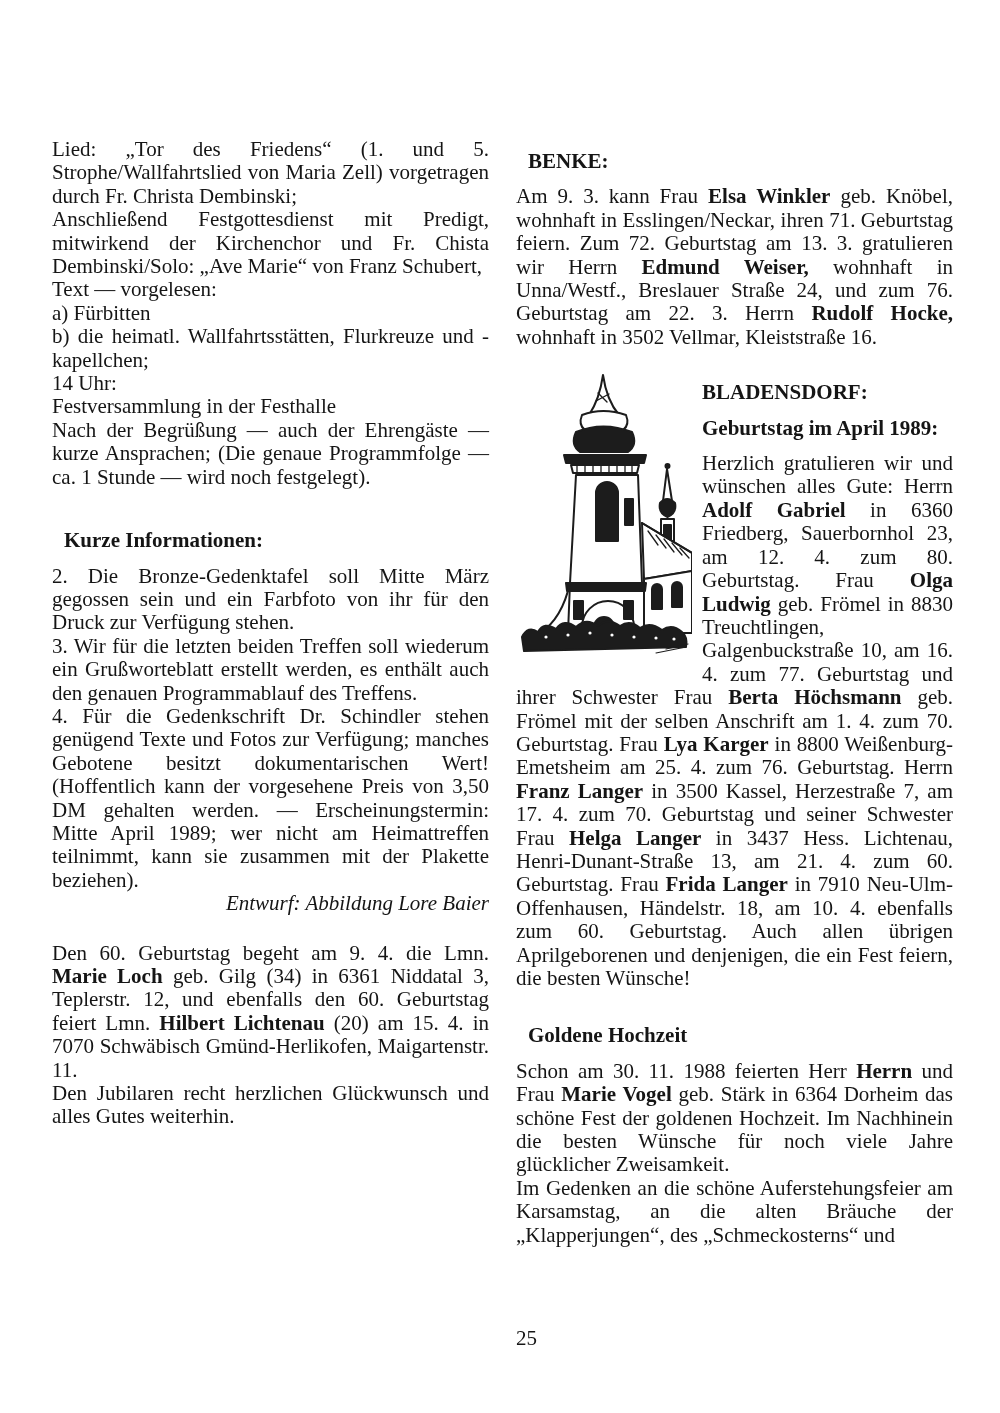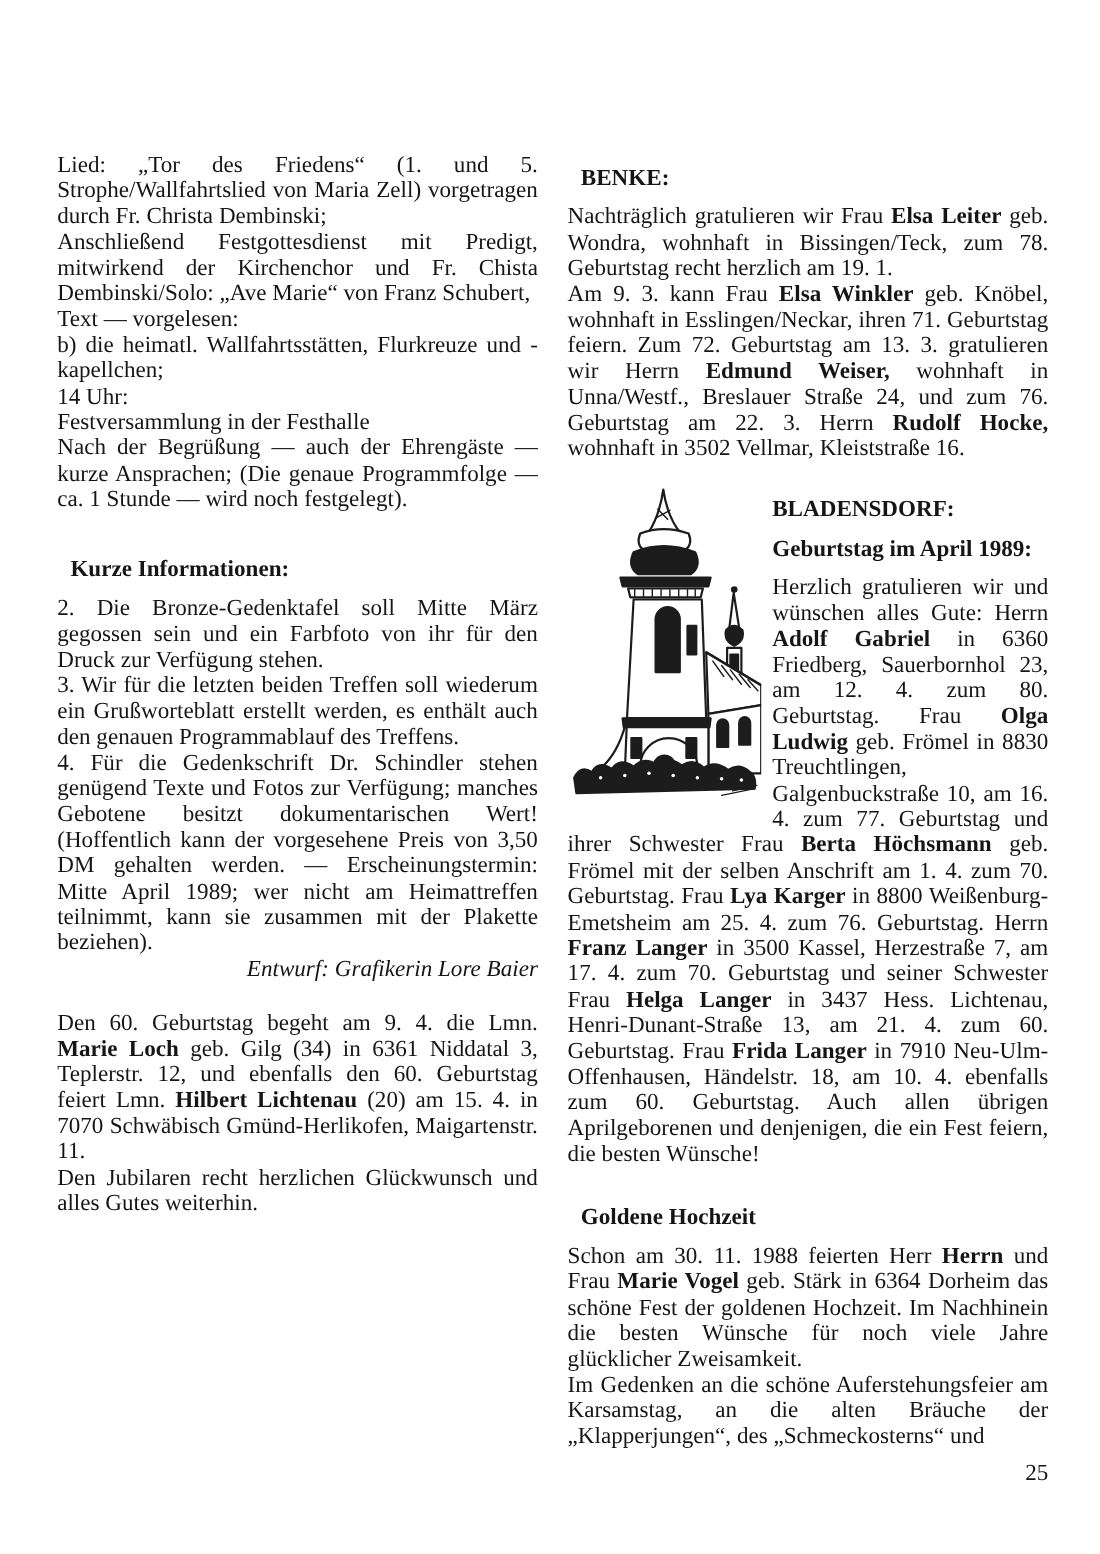--- a/index.html
+++ b/index.html
@@ -33,51 +33,51 @@
     float:left;
     width:176px;height:290px;
     margin:2px 10px 6px 0;
   }
   .fig svg{display:block;width:100%;height:100%;}
   .gapblock{clear:none;}
   .page-number{
     position:absolute;
     left:516px;top:1326px;
     width:437px;
-    text-align:right;
+    text-align:left;
     font-size:21px;
     line-height:24px;
     font-family:Liberation Serif, serif;
   }
 </style>
 </head>
 <body>
 
 <div class="page">
   <div class="col col-left" id="col-left">
       <div class="para"><span>Lied: „Tor des Friedens“ (1. und 5. Strophe/Wallfahrtslied von Maria Zell) vorgetragen durch Fr. Christa Dembinski;</span></div>
       <div class="para"><span>Anschließend Festgottesdienst mit Predigt, mitwirkend der Kirchenchor und Fr. Chista Dembinski/Solo: „Ave Marie“ von Franz Schubert,</span></div>
       <div class="para"><span>Text — vorgelesen:</span></div>
+      <div class="para"><span>a) Fürbitten</span></div>
       <div class="para"><span>b) die heimatl. Wallfahrtsstätten, Flurkreuze und -kapellchen;</span></div>
       <div class="para"><span>14 Uhr:</span></div>
       <div class="para"><span>Festversammlung in der Festhalle</span></div>
       <div class="para"><span>Nach der Begrüßung — auch der Ehrengäste — kurze Ansprachen; (Die genaue Programmfolge — ca. 1 Stunde — wird noch festgelegt).</span></div>
       <div class="gapblock" style="height: 28px;"></div>
       <div class="heading"><span>Kurze Informationen:</span></div>
       <div class="para"><span>2. Die Bronze-Gedenktafel soll Mitte März gegossen sein und ein Farbfoto von ihr für den Druck zur Verfügung stehen.</span></div>
       <div class="para"><span>3. Wir für die letzten beiden Treffen soll wiederum ein Grußworteblatt erstellt werden, es enthält auch den genauen Programmablauf des Treffens.</span></div>
       <div class="para"><span>4. Für die Gedenkschrift Dr. Schindler stehen genügend Texte und Fotos zur Verfügung; manches Gebotene besitzt dokumentarischen Wert! (Hoffentlich kann der vorgesehene Preis von 3,50 DM gehalten werden. — Erscheinungstermin: Mitte April 1989; wer nicht am Heimattreffen teilnimmt, kann sie zusammen mit der Plakette beziehen).</span></div>
-      <div class="para align-right"><i>Entwurf: Grafikerin Lore Baier</i></div>
+      <div class="para align-right"><i>Entwurf: Abbildung Lore Baier</i></div>
       <div class="gapblock" style="height: 26px;"></div>
       <div class="para"><span>Den 60. Geburtstag begeht am 9. 4. die Lmn. </span><b>Marie Loch</b><span> geb. Gilg (34) in 6361 Niddatal 3, Teplerstr. 12, und ebenfalls den 60. Geburtstag feiert Lmn. </span><b>Hilbert Lichtenau</b><span> (20) am 15. 4. in 7070 Schwäbisch Gmünd-Herlikofen, Maigartenstr. 11.</span></div>
       <div class="para"><span>Den Jubilaren recht herzlichen Glückwunsch und alles Gutes weiterhin.</span></div>
     </div>
   <div class="col col-right" id="col-right">
       <div class="heading"><span>BENKE:</span></div>
-      <div class="para"><span>Nachträglich gratulieren wir Frau </span><b>Elsa Leiter</b><span> geb. Wondra, wohnhaft in Bissingen/Teck, zum 78. Geburtstag recht herzlich am 19. 1.</span></div>
       <div class="para"><span>Am 9. 3. kann Frau </span><b>Elsa Winkler</b><span> geb. Knöbel, wohnhaft in Esslingen/Neckar, ihren 71. Geburtstag feiern. Zum 72. Geburtstag am 13. 3. gratulieren wir Herrn </span><b>Edmund Weiser,</b><span> wohnhaft in Unna/Westf., Breslauer Straße 24, und zum 76. Geburtstag am 22. 3. Herrn </span><b>Rudolf Hocke,</b><span> wohnhaft in 3502 Vellmar, Kleiststraße 16.</span></div>
       <div class="gapblock" style="height: 20px;"></div>
       <div class="fig">
     <svg viewBox="0 0 176 290" xmlns="http://www.w3.org/2000/svg">
       <g stroke="#1c1c1c" fill="none" stroke-width="2" stroke-linecap="round" stroke-linejoin="round">
 
         <path d="M87 4 C85 18 81 32 73 44 L103 44 C93 32 89 18 87 4 Z" fill="#ffffff"></path>
         <path d="M80 30 L93 23 M82 22 L91 31" stroke-width="1.4"></path>
 
         <path d="M66 44 Q87 36 110 44 Q114 54 107 59 L69 59 Q62 54 66 44 Z" fill="#ffffff"></path>

